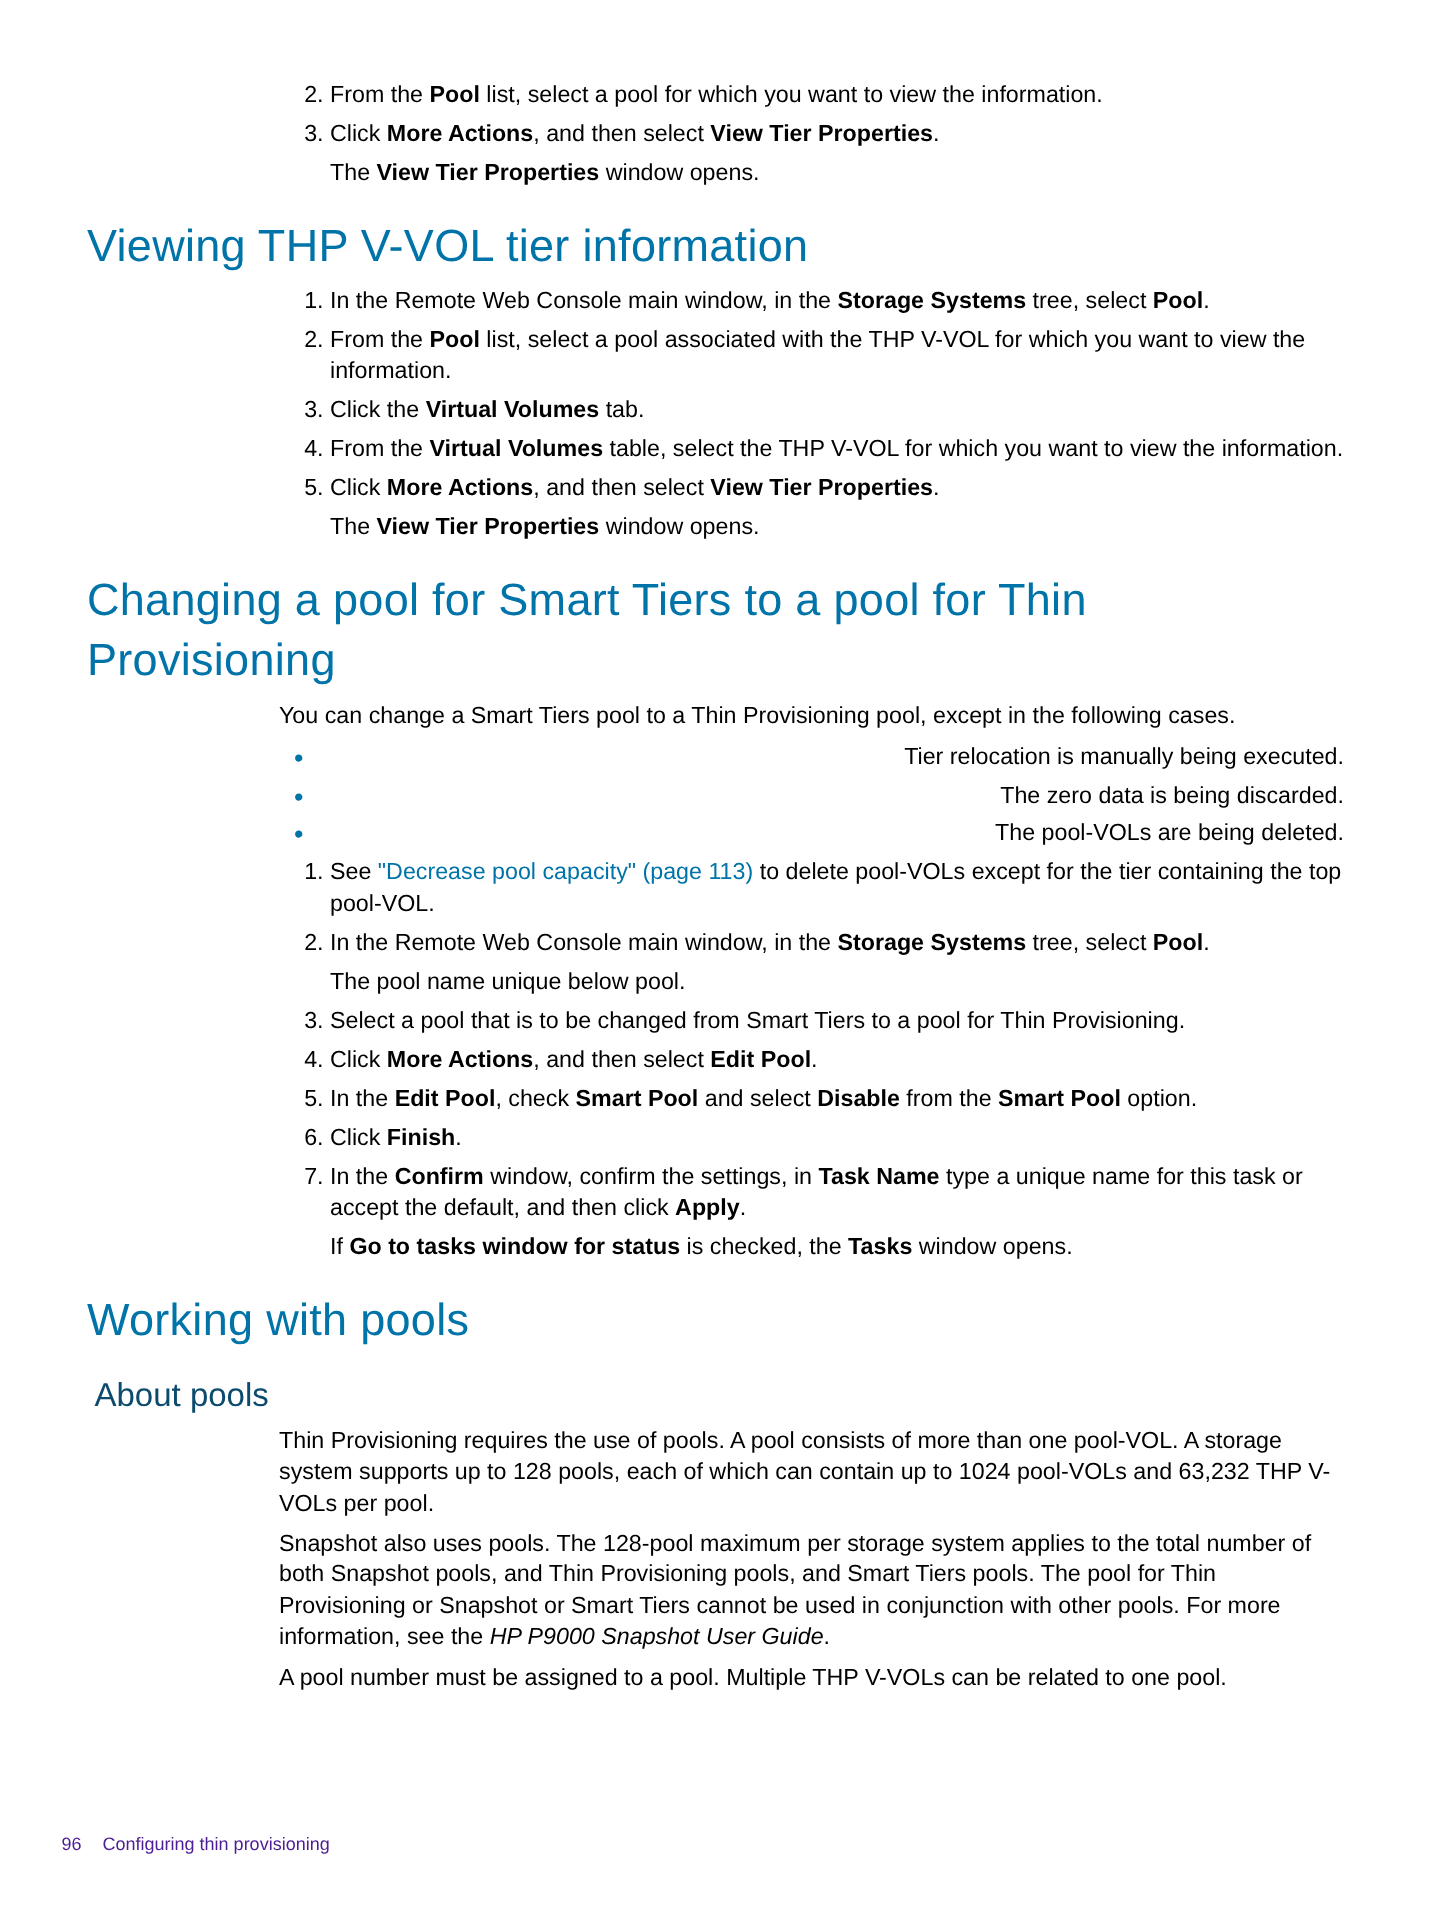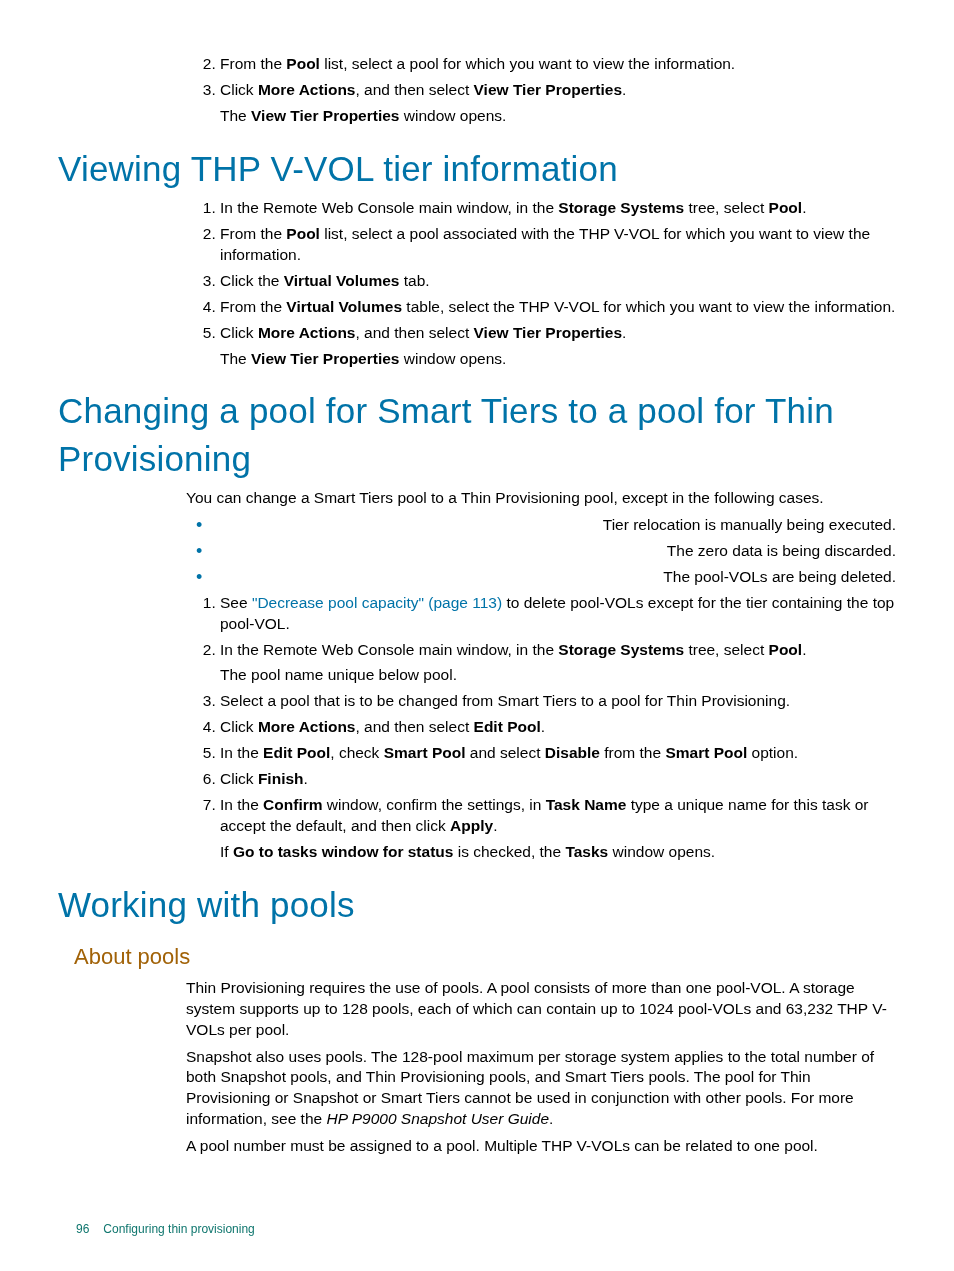--- a/index.html
+++ b/index.html
@@ -9,31 +9,31 @@
     color: #000;
     margin: 0;
     padding: 52px 58px 40px 58px;
     width: 954px;
     box-sizing: border-box;
     background: #fff;
   }
   h1 {
     font-family: "Helvetica Neue", Arial, sans-serif;
     font-weight: 400;
-    font-size: 35px;
+    font-size: 30px;
     color: #0073a8;
     margin: 18px 0 6px 0;
     letter-spacing: 0.2px;
   }
   h2 {
     font-family: "Helvetica Neue", Arial, sans-serif;
     font-weight: 400;
     font-size: 22px;
-    color: #a16207;
-    margin: 14px 0 6px 16px;
+    color: #0c4a6e;
+    margin: 14px 0 6px 5px;
   }
   ol {
     margin: 2px 0 6px 0;
     padding-left: 162px;
   }
   ol > li {
     padding-left: 0;
     margin-bottom: 5px;
   }
   ol > li::marker {
@@ -65,23 +65,23 @@
   .note-line {
     margin-top: 5px;
     margin-bottom: 0;
   }
   b { font-weight: 700; }
   .link { color: #0073a8; }
   .italic { font-style: italic; }
   .footer {
     position: absolute;
     bottom: 34px;
-    left: 76px;
+    left: 41px;
     font-size: 12px;
-    color: #0f766e;
+    color: #4c1d95;
   }
   .footer .pg { margin-right: 14px; }
 </style>
 </head>
 <body>
 
 <ol start="2">
   <li>
     <span>From the </span><b>Pool</b><span> list, select a pool for which you want to view the information.</span>
   </li>

